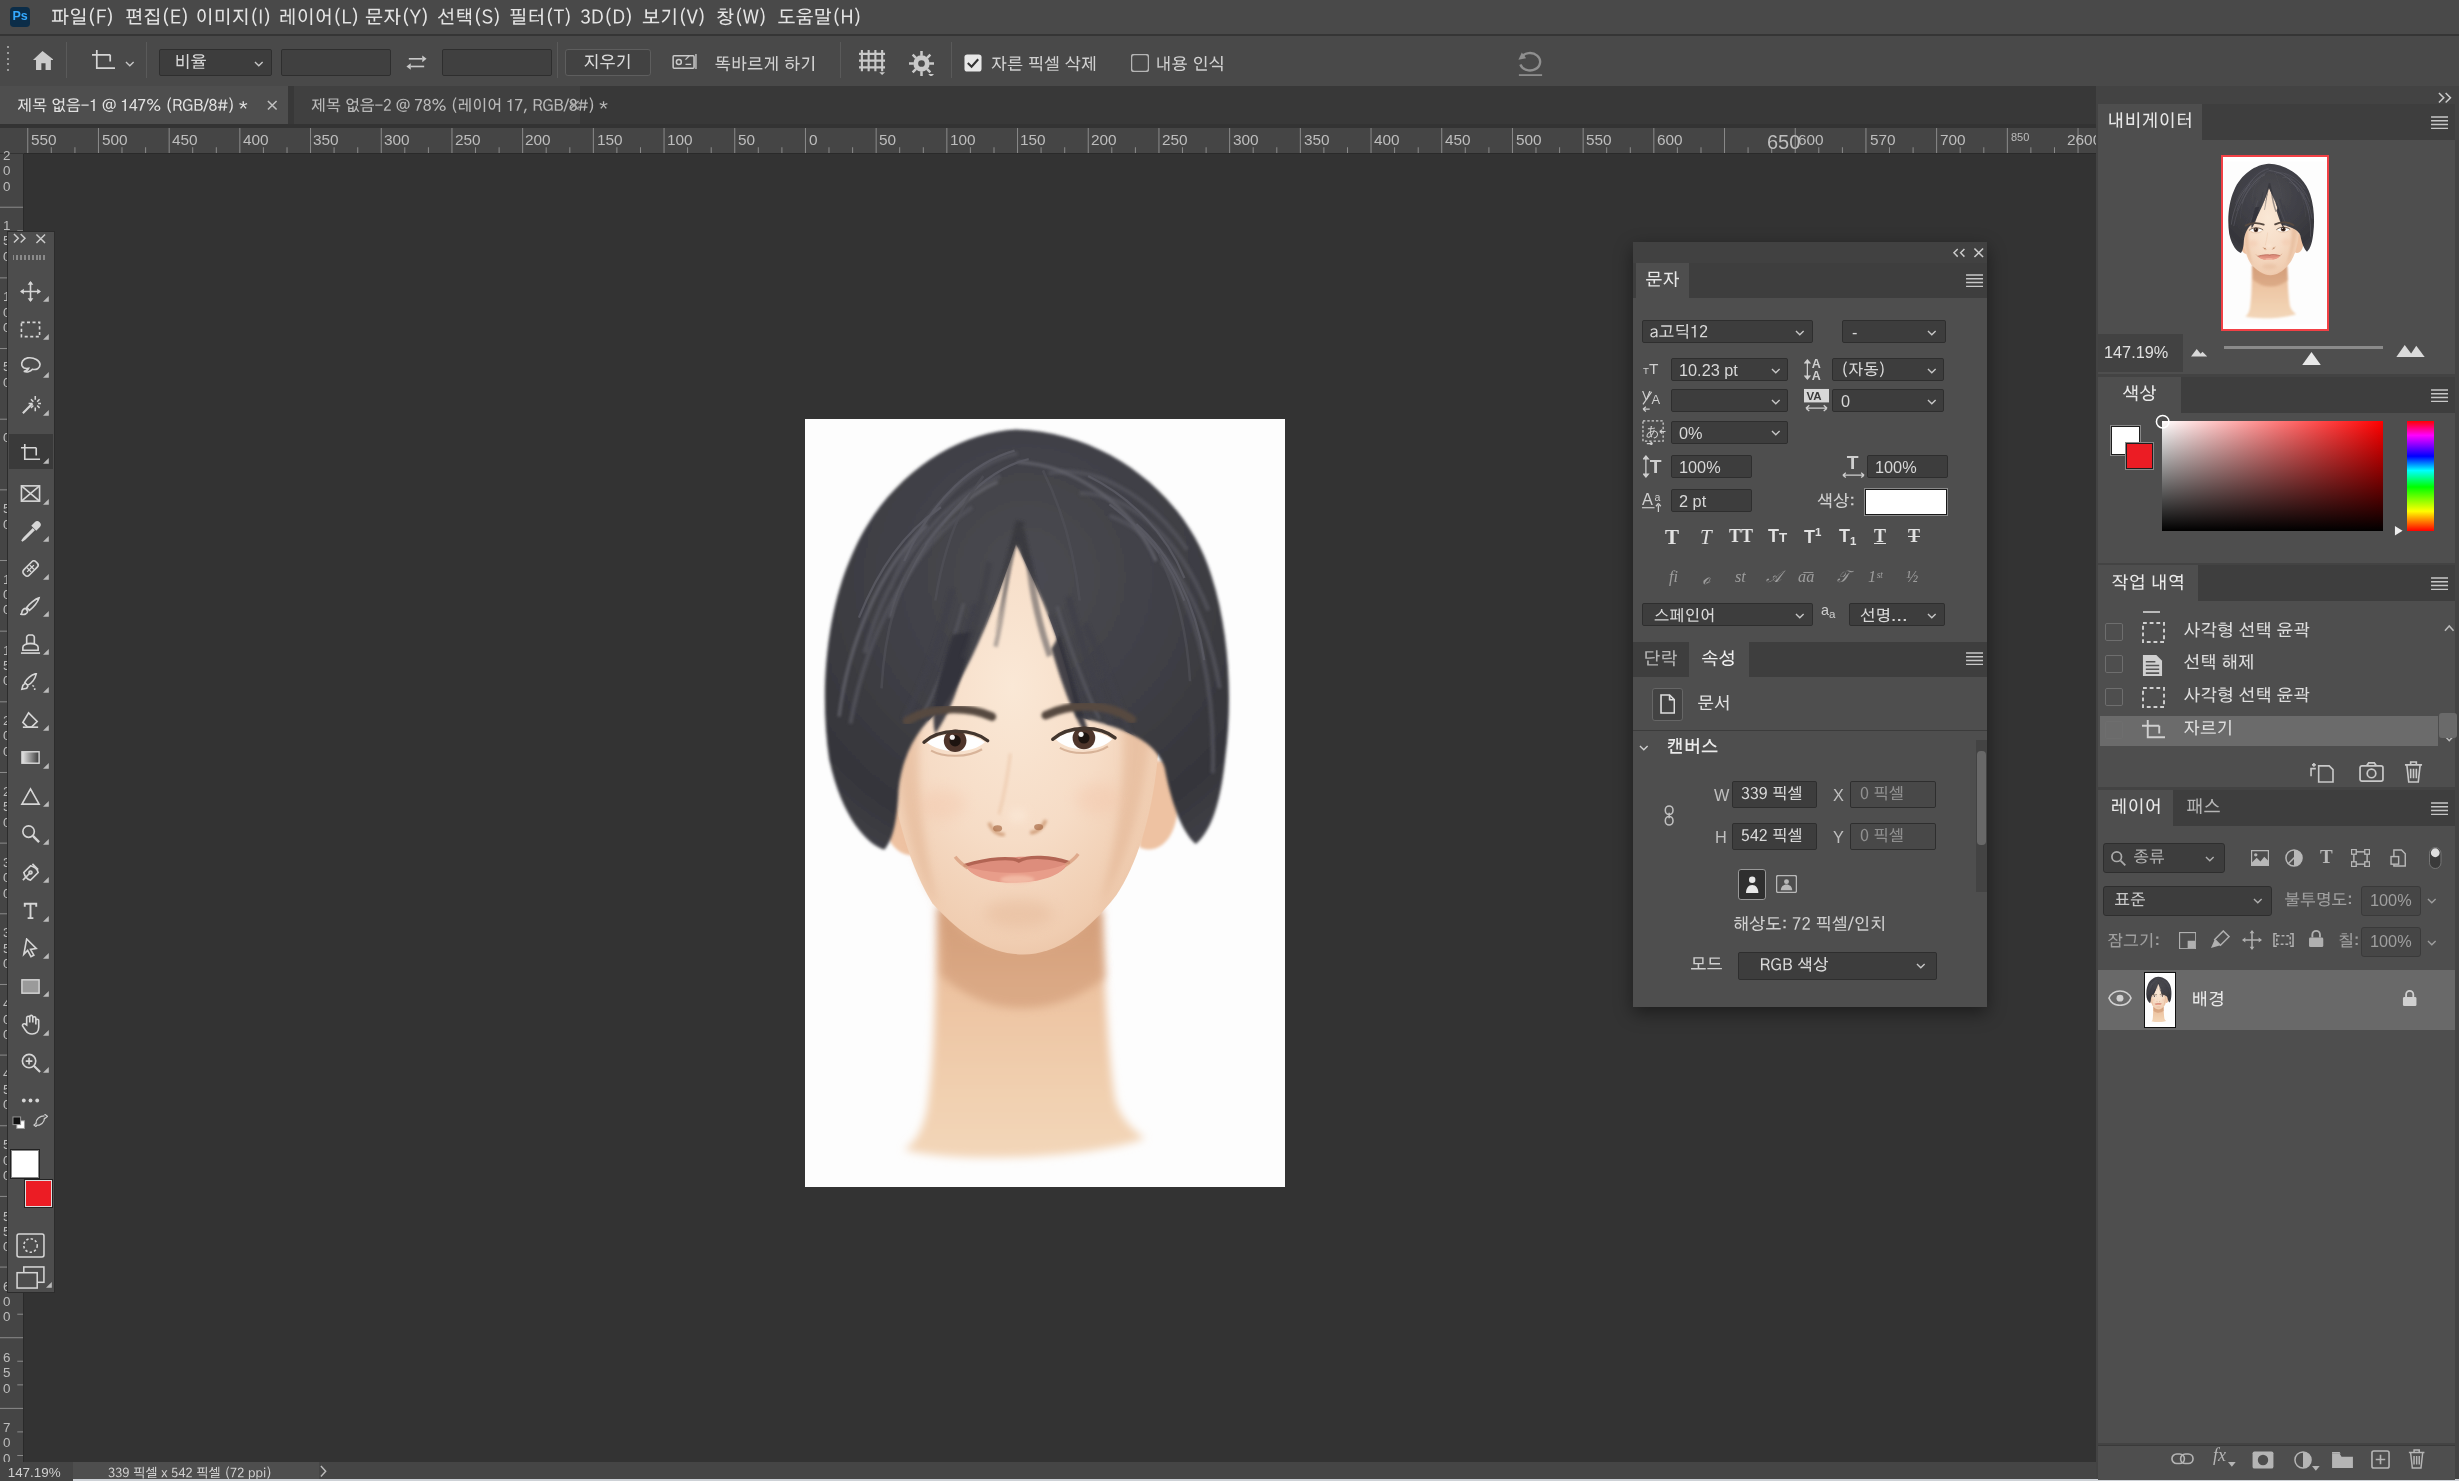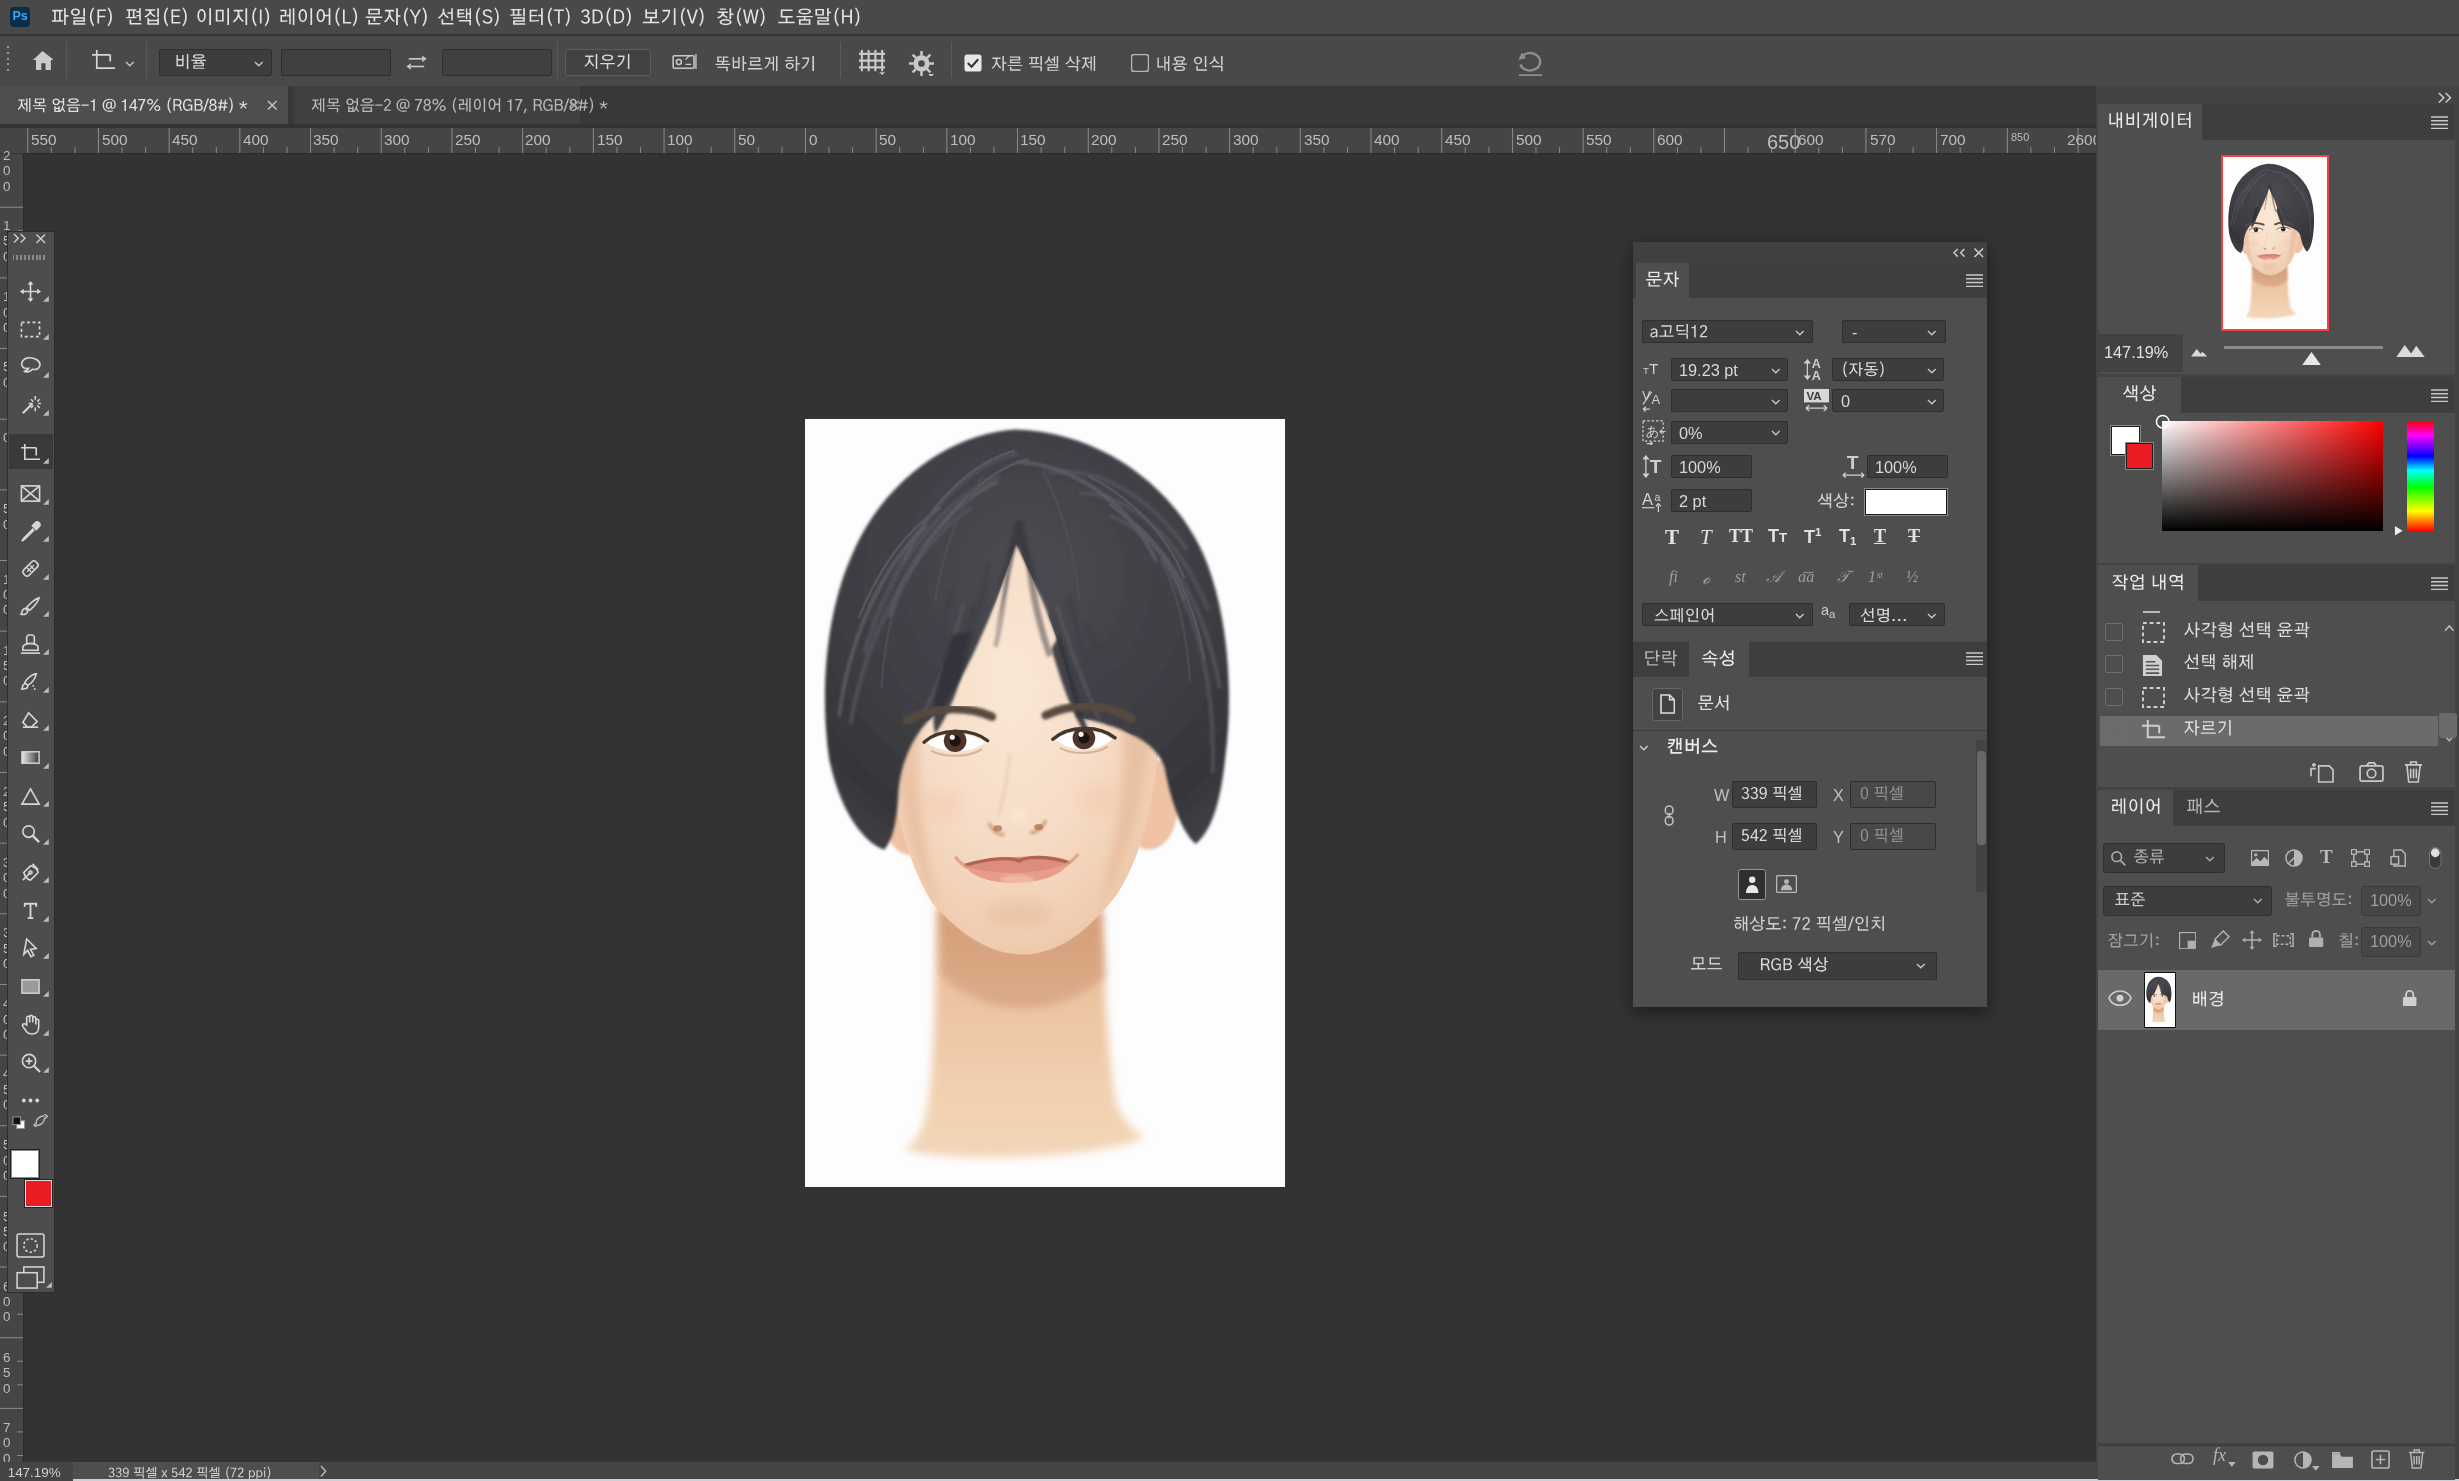--- a/index.html
+++ b/index.html
@@ -857,21 +857,21 @@
 <svg style="position:absolute;left:1795px;top:330px" width="9.6" height="5.8" viewBox="0 0 10 6">
       <path d="M1 1L5 5L9 1" stroke="#c8c8c8" stroke-width="1.4" fill="none"></path>
     </svg>
 <div style="position:absolute;left:1842px;top:320px;width:104px;height:23px;background:#3d3d3d;border:1px solid #2e2e2e;border-radius:1.9px"></div>
 <div style="position:absolute;left:1852px;top:323px;color:#d8d8d8;font-size:16.3px">-</div>
 <svg style="position:absolute;left:1927px;top:330px" width="9.6" height="5.8" viewBox="0 0 10 6">
       <path d="M1 1L5 5L9 1" stroke="#c8c8c8" stroke-width="1.4" fill="none"></path>
     </svg>
 <div style="position:absolute;left:1643px;top:360px;color:#cfcfcf;font-size:12.5px;font-family:'Liberation Serif',serif"><span style="font-size:9.6px">T</span><span style="font-size:15.4px">T</span></div>
 <div style="position:absolute;left:1671px;top:358px;width:117px;height:23px;background:#3d3d3d;border:1px solid #2e2e2e;border-radius:1.9px"></div>
-<div style="position:absolute;left:1679px;top:361px;color:#d8d8d8;font-size:16.3px">19.23 pt</div>
+<div style="position:absolute;left:1679px;top:361px;color:#d8d8d8;font-size:16.3px">10.23 pt</div>
 <svg style="position:absolute;left:1771px;top:368px" width="9.6" height="5.8" viewBox="0 0 10 6">
       <path d="M1 1L5 5L9 1" stroke="#c8c8c8" stroke-width="1.4" fill="none"></path>
     </svg>
 <svg style="position:absolute;left:1804px;top:357px" width="25" height="25" viewBox="0 0 26 26">
       <g fill="#cfcfcf" font-family="Liberation Serif" font-size="13" font-weight="bold">
         <text x="8" y="11">A</text>
         <text x="8" y="24">A</text>
       </g>
       <path d="M3.5 5v16M3.5 3l2.5 3h-5zM3.5 23l2.5-3h-5z" stroke="#cfcfcf" stroke-width="1.3" fill="#cfcfcf"></path>
     </svg>

